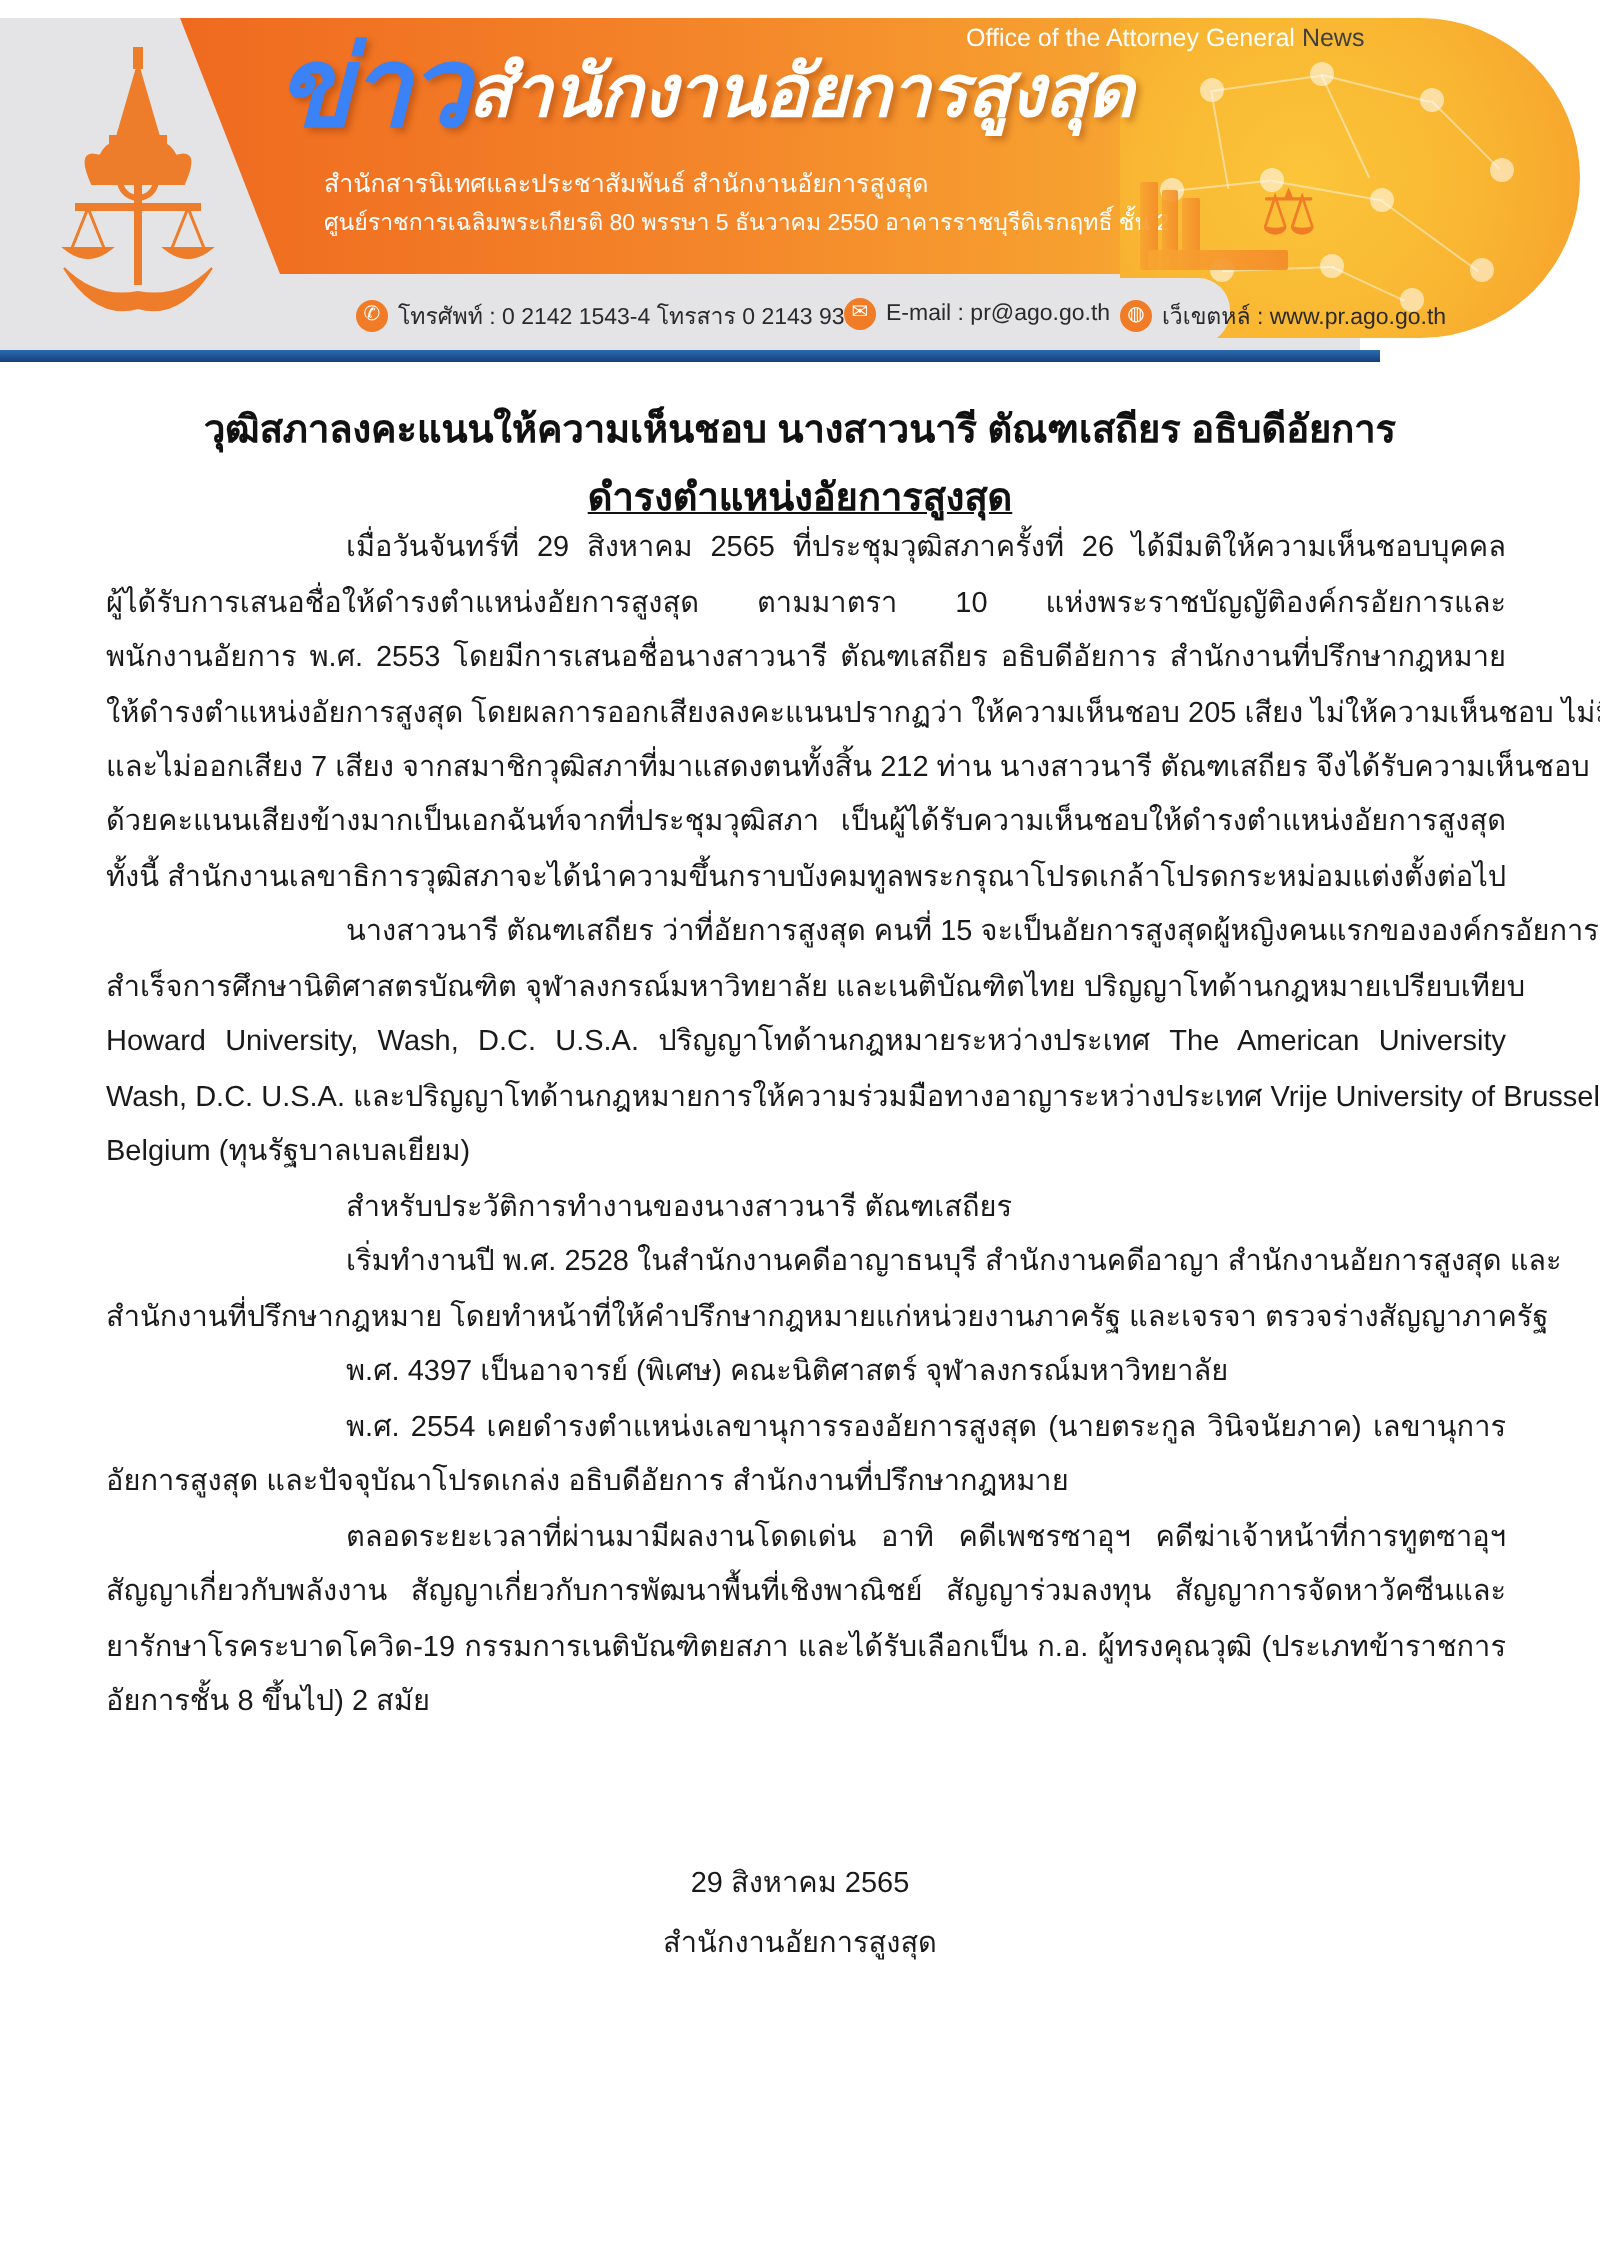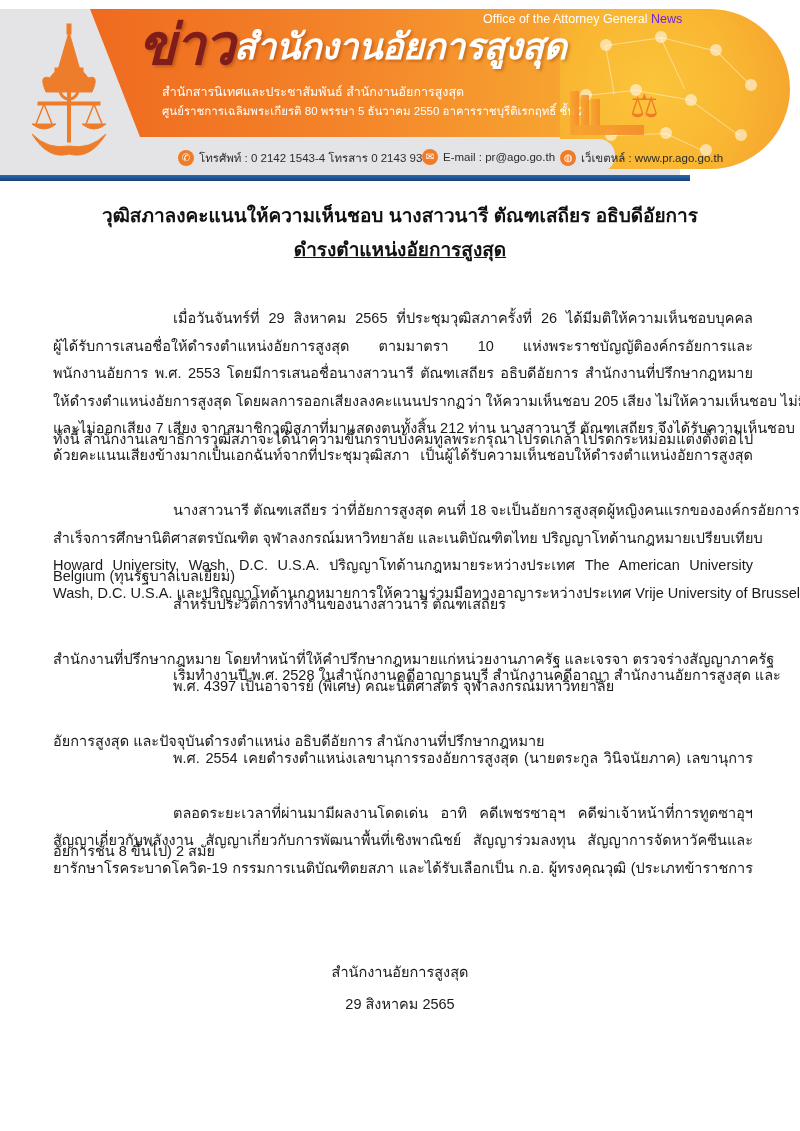--- a/index.html
+++ b/index.html
@@ -19,33 +19,33 @@
       background: radial-gradient(circle at 40% 50%, #fbc53a 0%, #f9b632 55%, #f6a02c 100%);
       border-radius: 0 80px 80px 0;
     }
     .net-node { position: absolute; width: 12px; height: 12px; border-radius: 50%; background: rgba(255,255,255,0.55); }
     .net-line { position: absolute; height: 1px; background: rgba(255,255,255,0.45); transform-origin: 0 0; }
 
     .logo { position: absolute; left: 28px; top: 22px; width: 82px; height: 140px; }
 
     .title-big {
       position: absolute; left: 138px; top: 10px; font-family: "DejaVu Sans", sans-serif;
-      font-size: 56px; font-weight: bold; font-style: italic; color: #7f1d1d;
+      font-size: 56px; font-weight: bold; font-style: italic; color: #3b82f6;
       letter-spacing: -2px; line-height: 70px; text-shadow: 2px 2px 3px rgba(120,40,0,0.35);
     }
     .title-rest {
       position: absolute; left: 234px; top: 22px; font-family: "DejaVu Sans", sans-serif;
       font-size: 36px; font-weight: bold; font-style: italic; color: #ffffff;
       line-height: 50px; text-shadow: 2px 2px 3px rgba(120,40,0,0.35); letter-spacing: -0.5px;
     }
     .office-en {
       position: absolute; left: 483px; top: 11px; font-family: "Liberation Sans", sans-serif;
       font-size: 12.5px; color: #ffffff; line-height: 16px;
     }
-    .office-en .news { color: #6d28d9; }
+    .office-en .news { color: #404040; }
 
     .addr-line { position: absolute; left: 162px; font-family: "Liberation Sans", sans-serif; color: #ffffff; white-space: nowrap; }
     .addr-1 { top: 82px; font-size: 12.5px; }
     .addr-2 { top: 102px; font-size: 11.5px; }
     .addr-3 { top: 121px; font-size: 11.5px; }
 
     .books { position: absolute; left: 570px; top: 85px; width: 90px; height: 50px; }
     .book { position: absolute; bottom: 0; background: linear-gradient(90deg,#f7a531,#f48a2a); border-radius: 1px; opacity: 0.9; }
     .scale-mini { position: absolute; left: 630px; top: 86px; width: 40px; height: 40px; color: #f07c28; font-size: 32px; line-height: 40px; }
 
@@ -64,21 +64,21 @@
       position: absolute; left: 0; width: 800px; text-align: center;
       font-family: "Liberation Sans", sans-serif; font-weight: bold; font-size: 19px; color: #111;
       line-height: 30px;
     }
     .doc-title.l1 { top: 201px; }
     .doc-title.l2 { top: 235px; text-decoration: underline; }
 
     .body-text { position: absolute; left: 53px; width: 700px; font-family: "Liberation Sans", sans-serif; font-size: 14.5px; color: #1a1a1a; }
     .line { position: absolute; left: 0; white-space: nowrap; line-height: 20px; }
     .line.indent { left: 120px; }
-    .line.just { width: 700px; text-align: justify; text-align-last: justify; margin-top: 44px; }
+    .line.just { width: 700px; text-align: justify; text-align-last: justify; }
     .line.indent.just { width: 580px; }
 
     .signoff { position: absolute; left: 0; width: 800px; text-align: center; font-family: "Liberation Sans", sans-serif; font-size: 14.5px; color: #1a1a1a; line-height: 20px; }
   </style>
 </head>
 <body>
 
 <div class="banner">
   <div class="banner-gray"></div>
   <div class="banner-orange"></div>
@@ -166,36 +166,36 @@
 <div class="body-text">
 
   <div class="line indent just" style="top:264px">เมื่อวันจันทร์ที่ 29 สิงหาคม 2565 ที่ประชุมวุฒิสภาครั้งที่ 26 ได้มีมติให้ความเห็นชอบบุคคล</div>
   <div class="line just" style="top:292px">ผู้ได้รับการเสนอชื่อให้ดำรงตำแหน่งอัยการสูงสุด ตามมาตรา 10 แห่งพระราชบัญญัติองค์กรอัยการและ</div>
   <div class="line just" style="top:319px">พนักงานอัยการ พ.ศ. 2553 โดยมีการเสนอชื่อนางสาวนารี ตัณฑเสถียร อธิบดีอัยการ สำนักงานที่ปรึกษากฎหมาย</div>
   <div class="line just" style="top:347px">ให้ดำรงตำแหน่งอัยการสูงสุด โดยผลการออกเสียงลงคะแนนปรากฏว่า ให้ความเห็นชอบ 205 เสียง ไม่ให้ความเห็นชอบ ไม่มี</div>
   <div class="line just" style="top:374px">และไม่ออกเสียง 7 เสียง จากสมาชิกวุฒิสภาที่มาแสดงตนทั้งสิ้น 212 ท่าน นางสาวนารี ตัณฑเสถียร จึงได้รับความเห็นชอบ</div>
   <div class="line just" style="top:401px">ด้วยคะแนนเสียงข้างมากเป็นเอกฉันท์จากที่ประชุมวุฒิสภา เป็นผู้ได้รับความเห็นชอบให้ดำรงตำแหน่งอัยการสูงสุด</div>
   <div class="line" style="top:429px">ทั้งนี้ สำนักงานเลขาธิการวุฒิสภาจะได้นำความขึ้นกราบบังคมทูลพระกรุณาโปรดเกล้าโปรดกระหม่อมแต่งตั้งต่อไป</div>
 
-  <div class="line indent just" style="top:456px">นางสาวนารี ตัณฑเสถียร ว่าที่อัยการสูงสุด คนที่ 18 จะเป็นอัยการสูงสุดผู้หญิงคนแรกขององค์กรอัยการ</div>
+  <div class="line indent just" style="top:456px">นางสาวนารี ตัณฑเสถียร ว่าที่อัยการสูงสุด คนที่ 15 จะเป็นอัยการสูงสุดผู้หญิงคนแรกขององค์กรอัยการ</div>
   <div class="line just" style="top:484px">สำเร็จการศึกษานิติศาสตรบัณฑิต จุฬาลงกรณ์มหาวิทยาลัย และเนติบัณฑิตไทย ปริญญาโทด้านกฎหมายเปรียบเทียบ</div>
   <div class="line just" style="top:511px">Howard University, Wash, D.C. U.S.A. ปริญญาโทด้านกฎหมายระหว่างประเทศ The American University</div>
   <div class="line just" style="top:539px">Wash, D.C. U.S.A. และปริญญาโทด้านกฎหมายการให้ความร่วมมือทางอาญาระหว่างประเทศ Vrije University of Brussel,</div>
   <div class="line" style="top:566px">Belgium (ทุนรัฐบาลเบลเยียม)</div>
 
   <div class="line indent" style="top:594px">สำหรับประวัติการทำงานของนางสาวนารี ตัณฑเสถียร</div>
 
   <div class="line indent just" style="top:621px">เริ่มทำงานปี พ.ศ. 2528 ในสำนักงานคดีอาญาธนบุรี สำนักงานคดีอาญา สำนักงานอัยการสูงสุด และ</div>
   <div class="line" style="top:649px">สำนักงานที่ปรึกษากฎหมาย โดยทำหน้าที่ให้คำปรึกษากฎหมายแก่หน่วยงานภาครัฐ และเจรจา ตรวจร่างสัญญาภาครัฐ</div>
 
   <div class="line indent" style="top:676px">พ.ศ. 4397 เป็นอาจารย์ (พิเศษ) คณะนิติศาสตร์ จุฬาลงกรณ์มหาวิทยาลัย</div>
 
   <div class="line indent just" style="top:704px">พ.ศ. 2554 เคยดำรงตำแหน่งเลขานุการรองอัยการสูงสุด (นายตระกูล วินิจนัยภาค) เลขานุการ</div>
-  <div class="line" style="top:731px">อัยการสูงสุด และปัจจุบันดำรงตำแหน่ง อธิบดีอัยการ สำนักงานที่ปรึกษากฎหมาย</div>
+  <div class="line" style="top:731px">อัยการสูงสุด และปัจจุบัณาโปรดเกล่ง อธิบดีอัยการ สำนักงานที่ปรึกษากฎหมาย</div>
 
   <div class="line indent just" style="top:759px">ตลอดระยะเวลาที่ผ่านมามีผลงานโดดเด่น อาทิ คดีเพชรซาอุฯ คดีฆ่าเจ้าหน้าที่การทูตซาอุฯ</div>
   <div class="line just" style="top:786px">สัญญาเกี่ยวกับพลังงาน สัญญาเกี่ยวกับการพัฒนาพื้นที่เชิงพาณิชย์ สัญญาร่วมลงทุน สัญญาการจัดหาวัคซีนและ</div>
   <div class="line just" style="top:814px">ยารักษาโรคระบาดโควิด-19 กรรมการเนติบัณฑิตยสภา และได้รับเลือกเป็น ก.อ. ผู้ทรงคุณวุฒิ (ประเภทข้าราชการ</div>
   <div class="line" style="top:841px">อัยการชั้น 8 ขึ้นไป) 2 สมัย</div>
 </div>
 
 <div class="signoff" style="top:962px">สำนักงานอัยการสูงสุด</div>
-<div class="signoff" style="top:994px">29 สิงหาคม 2565</div>
+<div class="signoff" style="top:932px">29 สิงหาคม 2565</div>
 
 </body></html>

